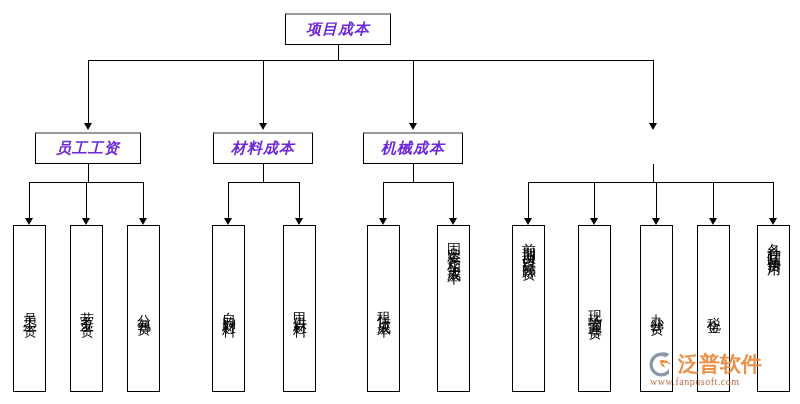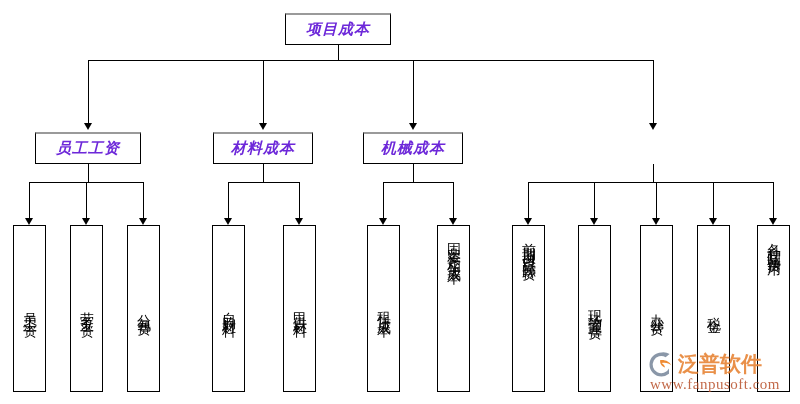--- a/index.html
+++ b/index.html
@@ -118,21 +118,21 @@
   #watermark .wm-text {
     color: #e8873a;
     font-size: 21px;
     font-weight: bold;
     font-family: "DejaVu Sans", sans-serif;
     letter-spacing: 0px;
     opacity: 0.92;
   }
   #watermark .wm-url {
     color: #b8502a;
-    font-size: 15px;
+    font-size: 10px;
     font-family: "Liberation Serif", serif;
     letter-spacing: 0.5px;
     margin-top: -2px;
     margin-left: 2px;
     opacity: 0.85;
   }
 </style>
 </head>
 <body>
 

